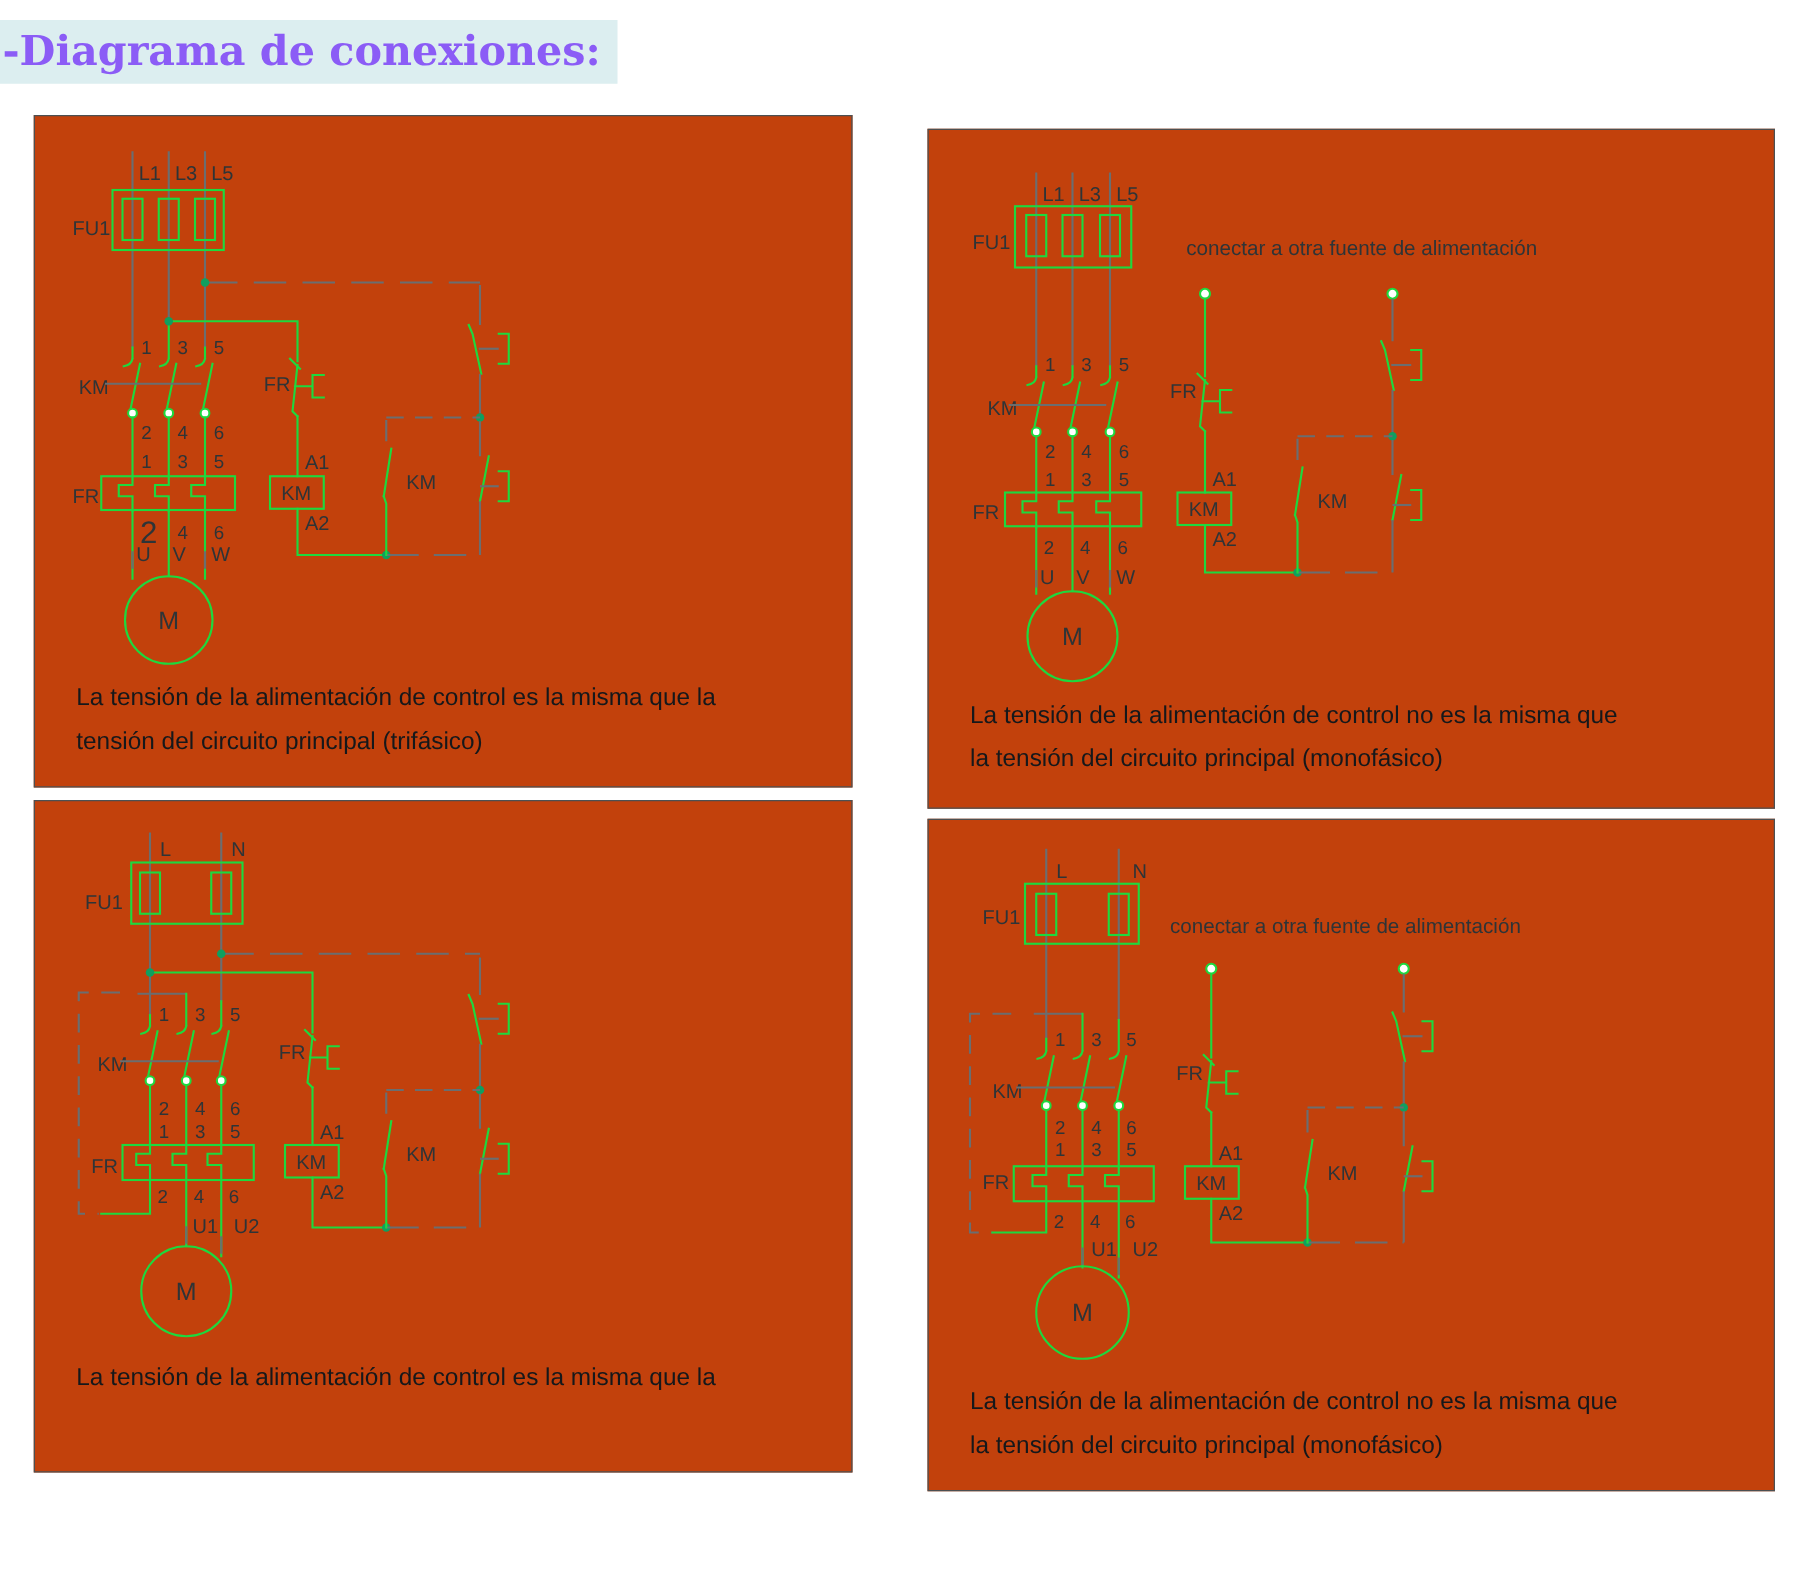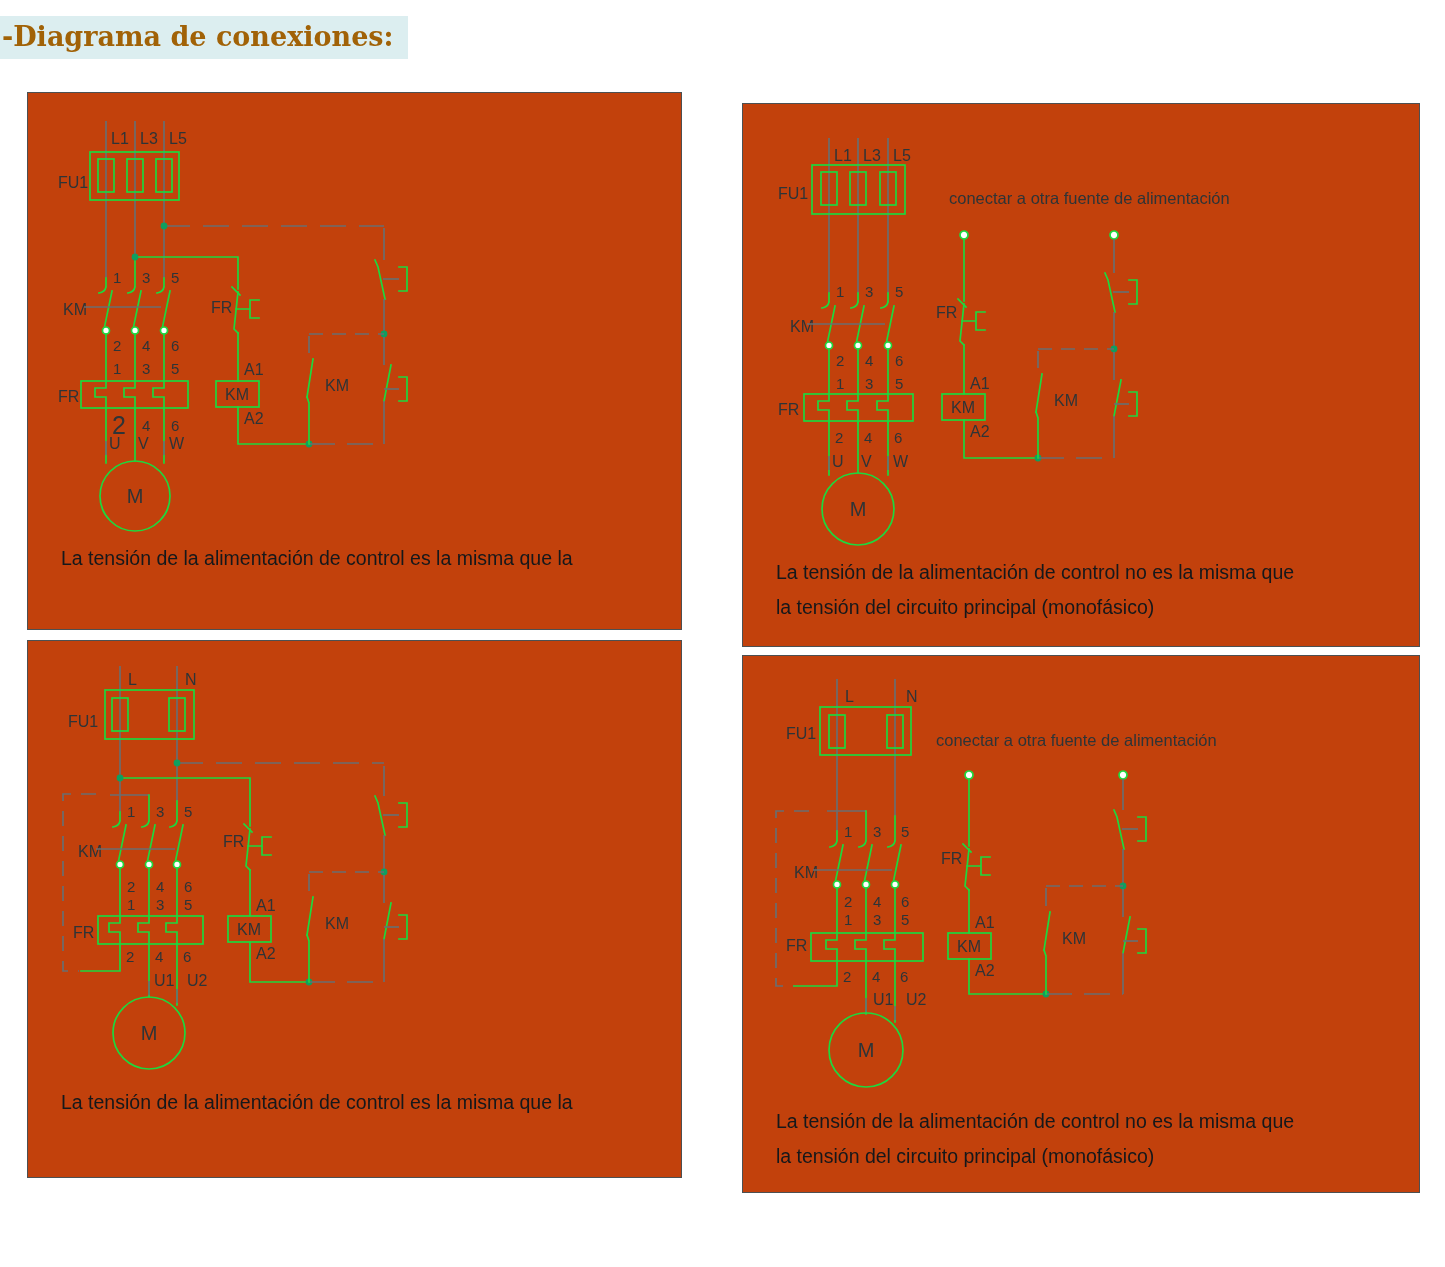--- a/index.html
+++ b/index.html
@@ -1,20 +1,20 @@
 <!DOCTYPE html>
 <html><head>
 <meta charset="utf-8">
 <style>
   html,body{margin:0;padding:0;background:#fff;}
   .page{position:relative;width:1445px;height:1267px;background:#fff;overflow:hidden;
         font-family:"Liberation Sans",sans-serif;}
-  .title-hl{position:absolute;left:0;top:16px;background:#dceef0;color:#a16207;
+  .title-hl{position:absolute;left:0;top:16px;background:#dceef0;color:#8b5cf6;
         font-family:"DejaVu Serif","Liberation Serif",serif;font-weight:bold;
-        font-size:27px;padding:5px 14px 7px 2px;}
+        font-size:33px;padding:5px 14px 7px 2px;}
   .panel{position:absolute;border:1.6px solid #4c5052;background:#c2410c;}
   .panel svg{position:absolute;left:0;top:0;}
   #p1{left:27px;top:92px;width:653px;height:536px;}
   #p2{left:742px;top:103px;width:676px;height:542px;}
   #p3{left:27px;top:640px;width:653px;height:536px;}
   #p4{left:742px;top:655px;width:676px;height:536px;}
   .caption{position:absolute;left:33px;font-size:19.5px;color:#15181b;line-height:35px;white-space:nowrap;}
   #p1 .caption{top:448px;} #p2 .caption{top:451px;}
   #p3 .caption{top:444px;} #p4 .caption{top:448px;}
   
@@ -136,20 +136,21 @@
       <path class="wd" d="M281,243 V260"></path>
       <use href="#auxno" x="281" y="266"></use>
       <path class="wg" d="M279,304 L281,310 V351"></path>
       <text class="l" x="297" y="298">KM</text>
       <path class="wd" d="M356,244 V272"></path>
       <use href="#nobtn" x="356" y="272"></use>
       <path class="wd" d="M356,308 V351"></path>
     </svg>
     <div class="caption">
       <div>La tensión de la alimentación de control es la misma que la</div>
+      <div>tensión del circuito principal (trifásico)</div>
     </div>
   </div>
 
   <div class="panel" id="p2">
     <svg viewBox="0 0 676 542" width="676" height="542">
       <path class="wd" d="M86,34 V189 M115,34 V189 M145,34 V189"></path>
       <path class="wg" d="M86,189 V197 M115,189 V197 M145,189 V197"></path>
       <text class="l" x="91" y="57">L1</text>
       <text class="l" x="120" y="57">L3</text>
       <text class="l" x="150" y="57">L5</text>

